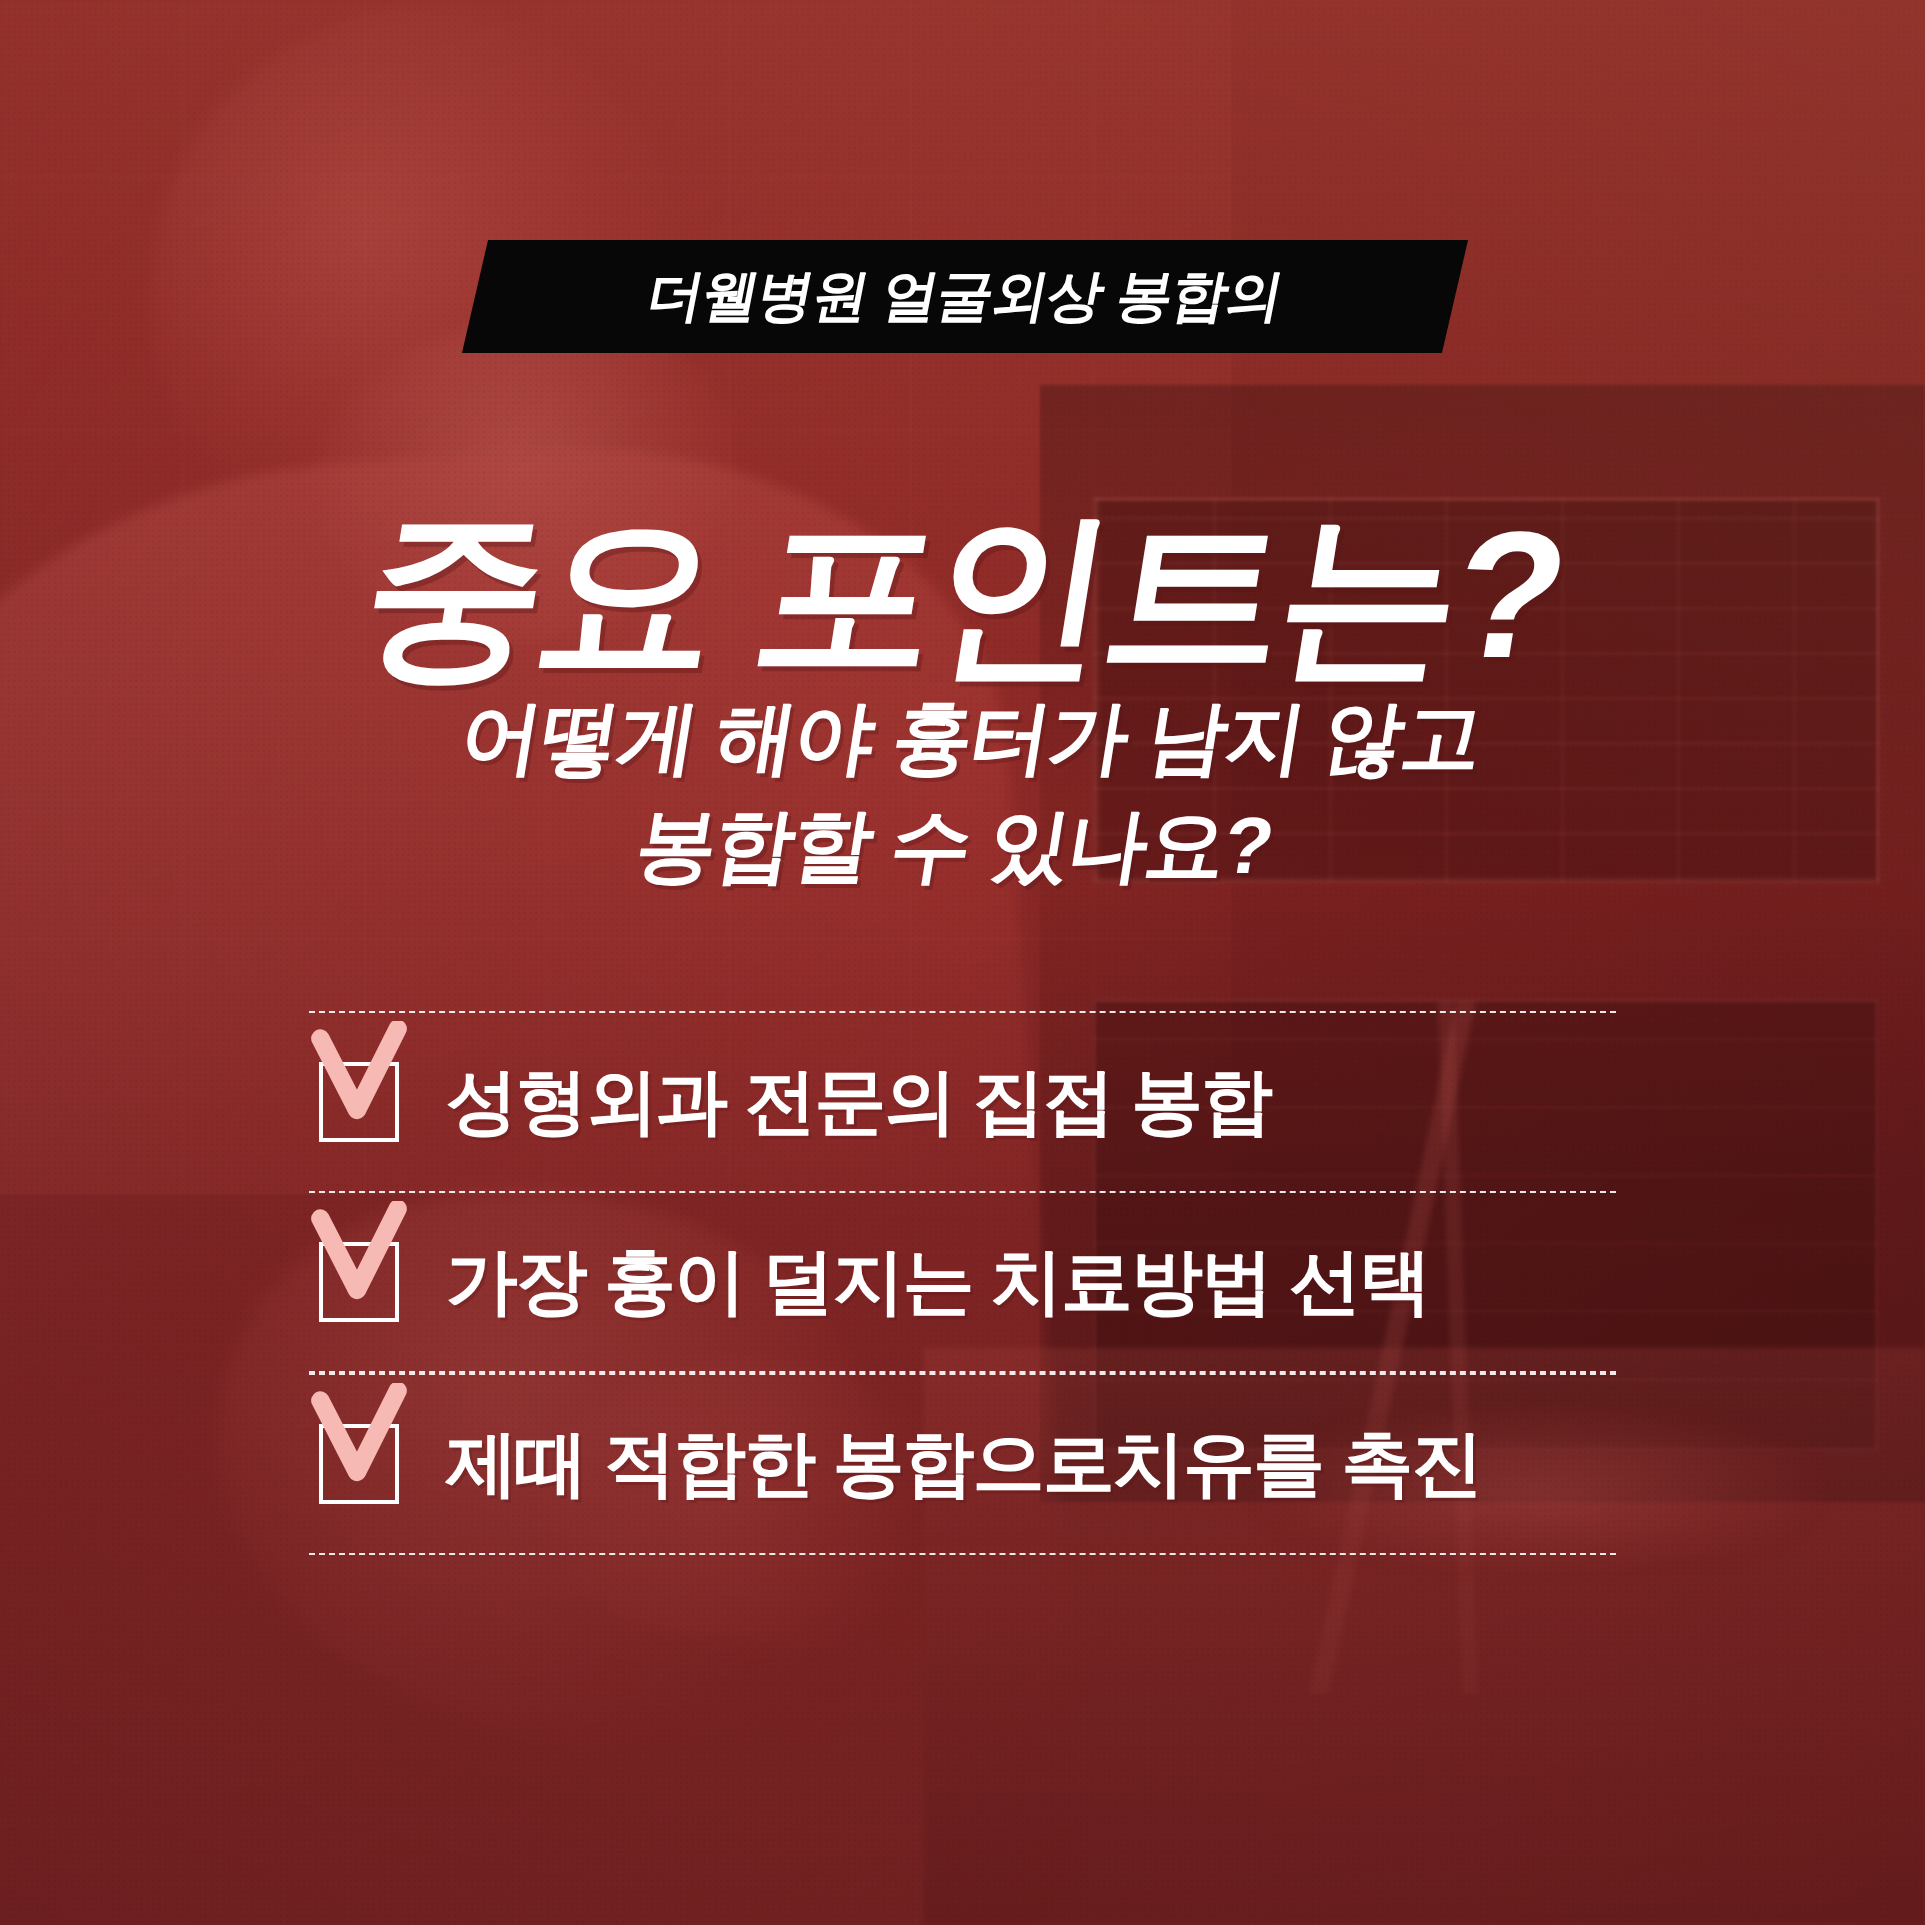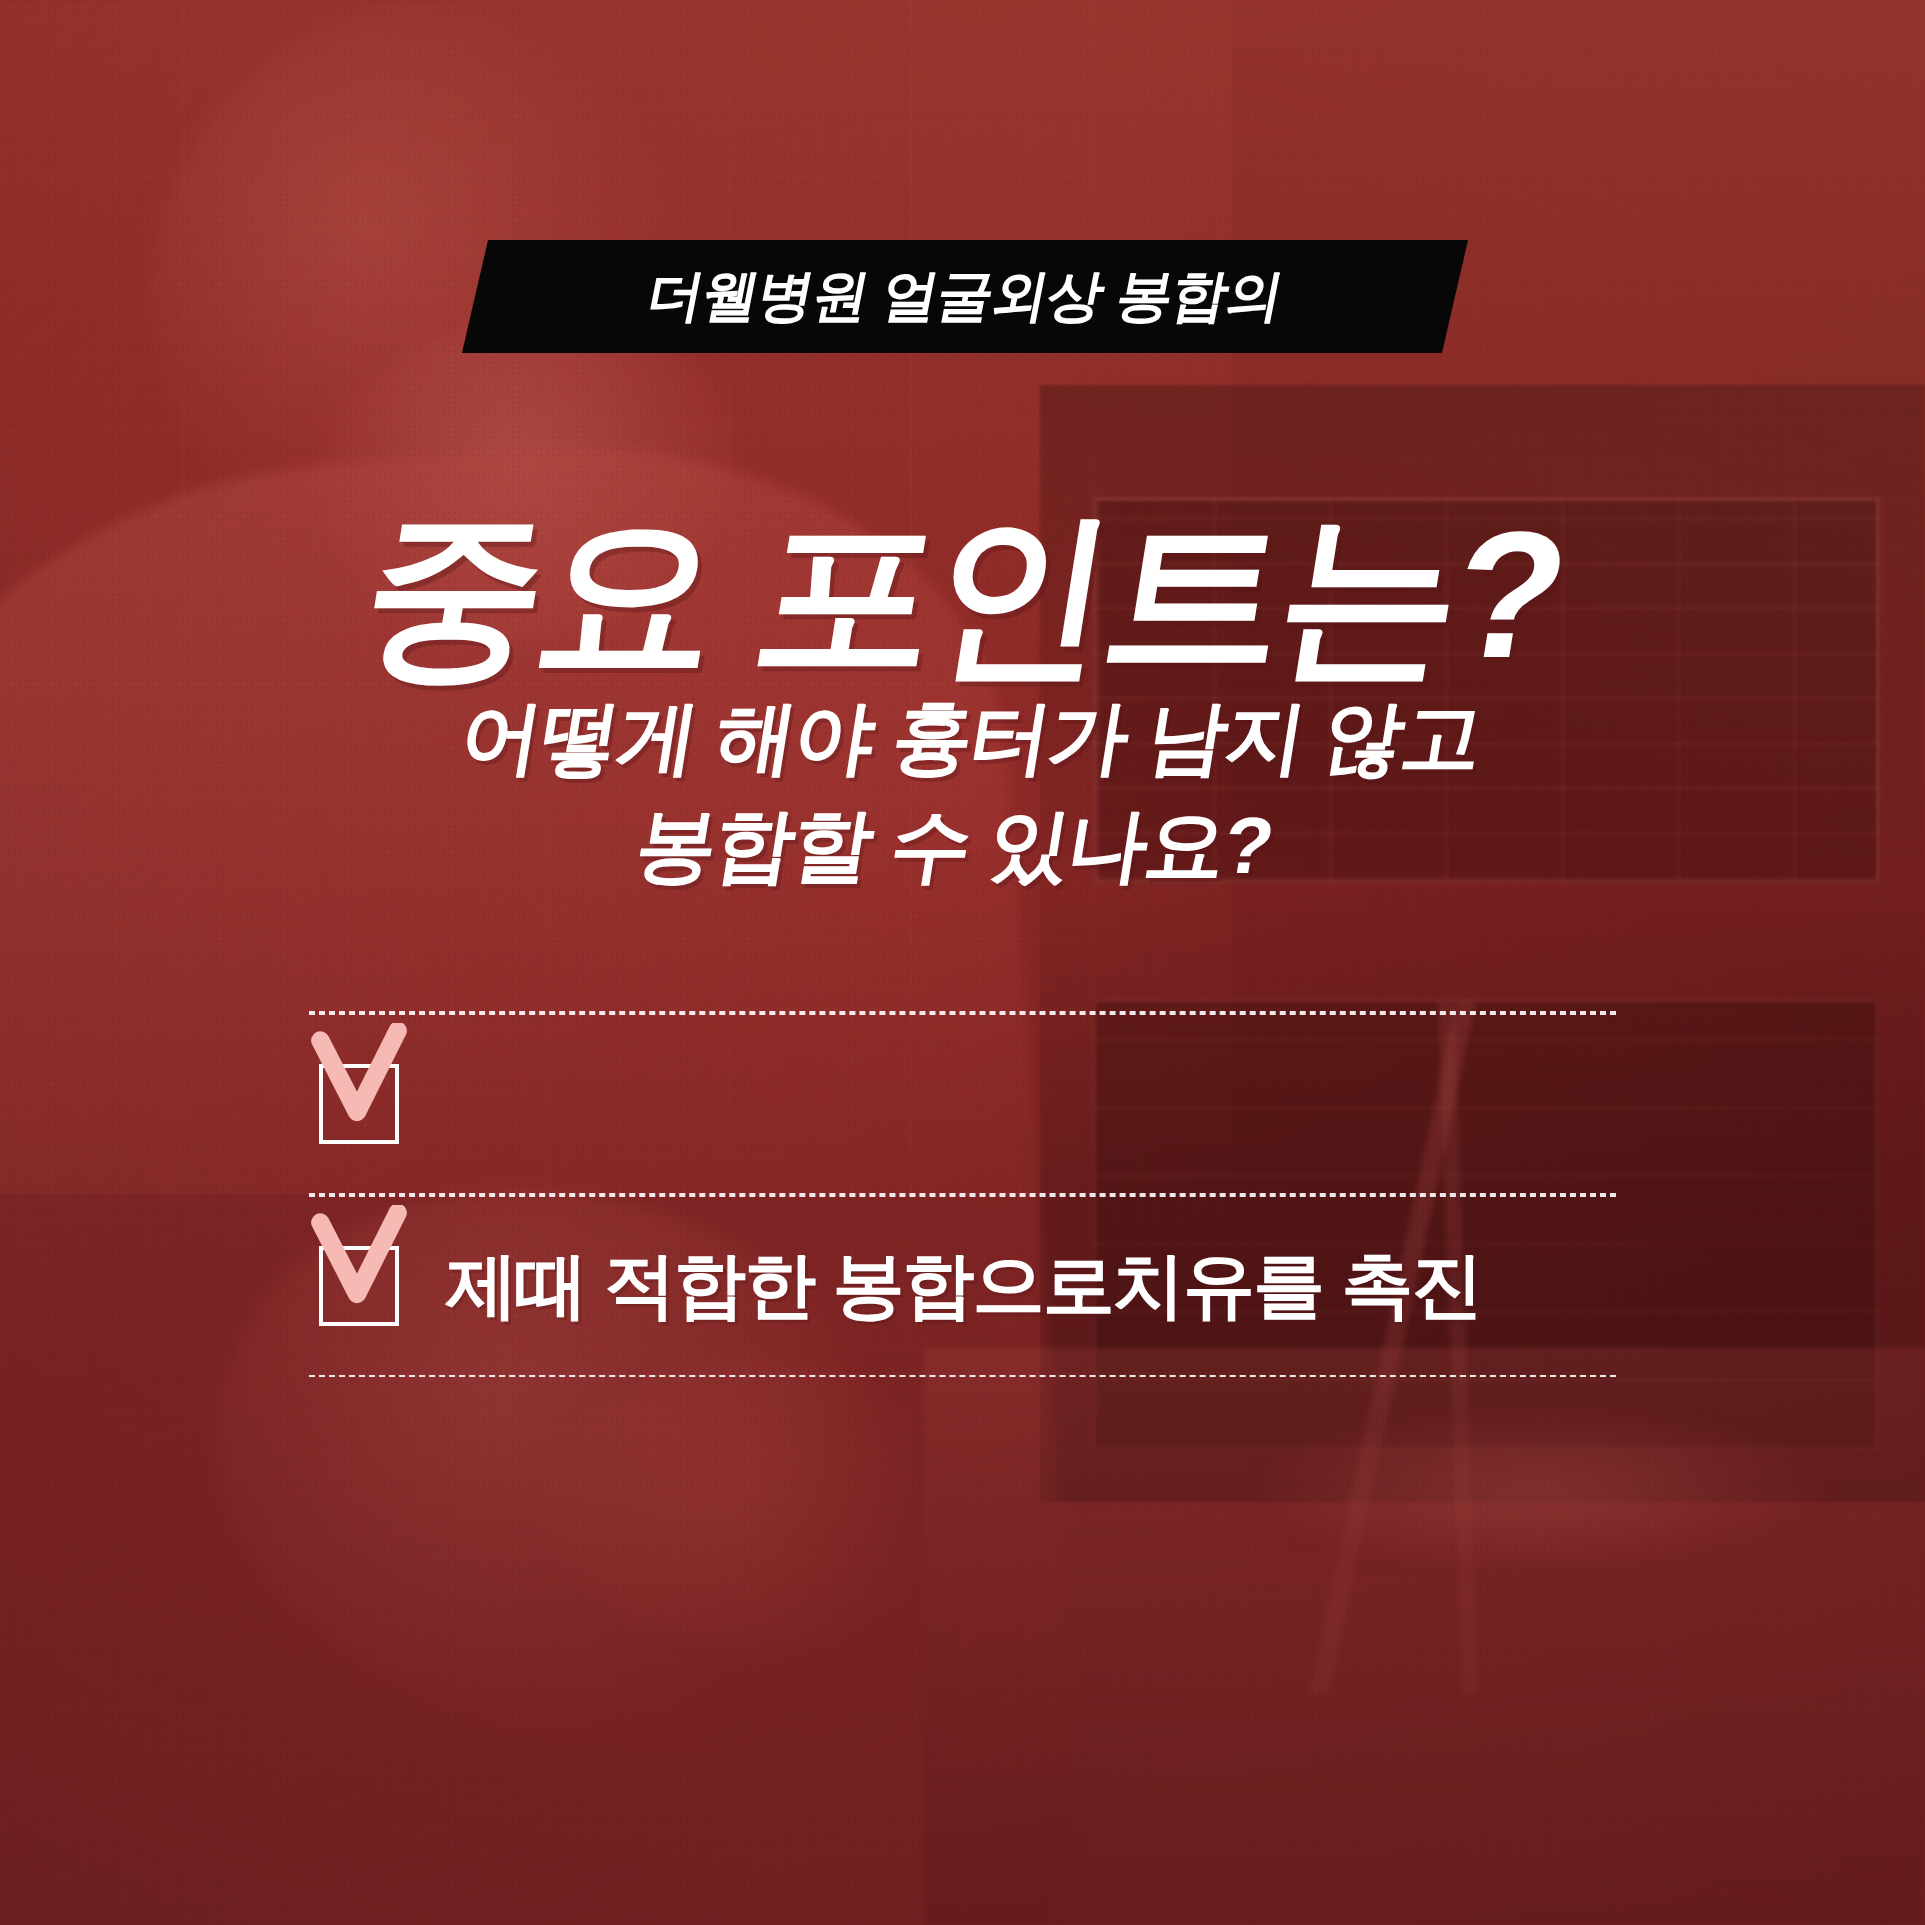--- a/index.html
+++ b/index.html
@@ -215,31 +215,42 @@
 
     <div class="subtitle">
       <div>어떻게 해야 흉터가 남지 않고</div>
       <div>봉합할 수 있나요?</div>
     </div>
 
     <div class="checklist">
 
       <div class="divider"></div>
 
-
-      <div class="divider"></div>
-
       <div class="check-row">
         <span class="check-box">
           <span class="check-mark">
             <svg viewBox="0 0 120 120" aria-hidden="true">
               <path d="M20 18 L58 92 L100 8" fill="none" stroke="#f6b9b4" stroke-width="19" stroke-linecap="round" stroke-linejoin="round"></path>
             </svg>
           </span>
         </span>
+        <span class="check-label">성형외과 전문의 집접 봉합</span>
+      </div>
+
+      <div class="divider"></div>
+
+      <div class="check-row">
+        <span class="check-box">
+          <span class="check-mark">
+            <svg viewBox="0 0 120 120" aria-hidden="true">
+              <path d="M20 18 L58 92 L100 8" fill="none" stroke="#f6b9b4" stroke-width="19" stroke-linecap="round" stroke-linejoin="round"></path>
+            </svg>
+          </span>
+        </span>
+        <span class="check-label">가장 흉이 덜지는 치료방법 선택</span>
       </div>
 
       <div class="divider"></div>
 
 
       <div class="divider"></div>
 
       <div class="check-row">
         <span class="check-box">
           <span class="check-mark">

